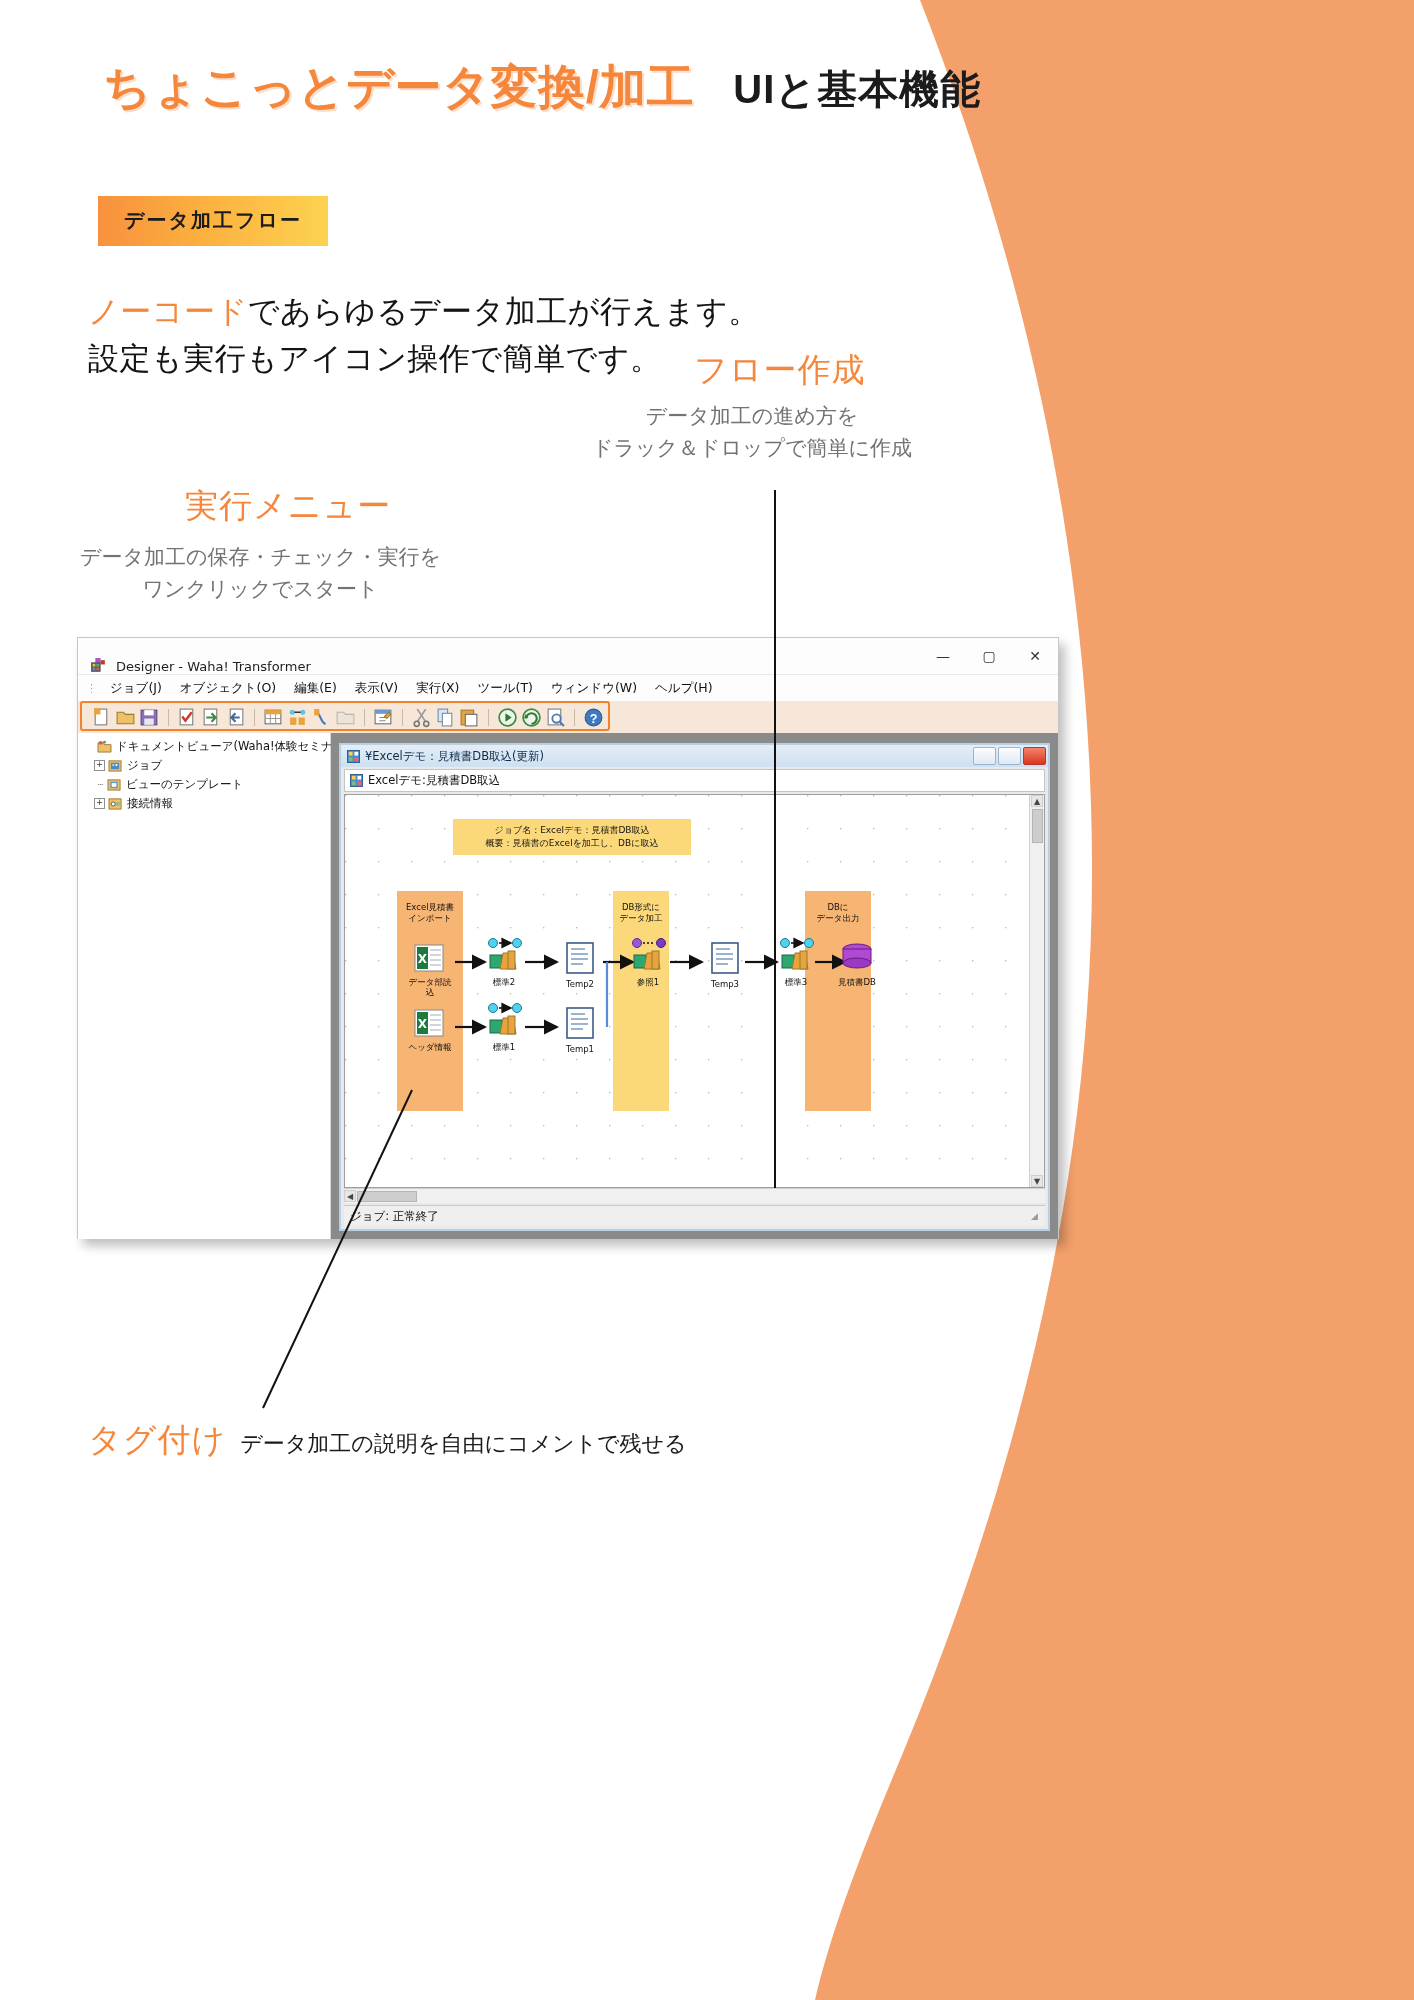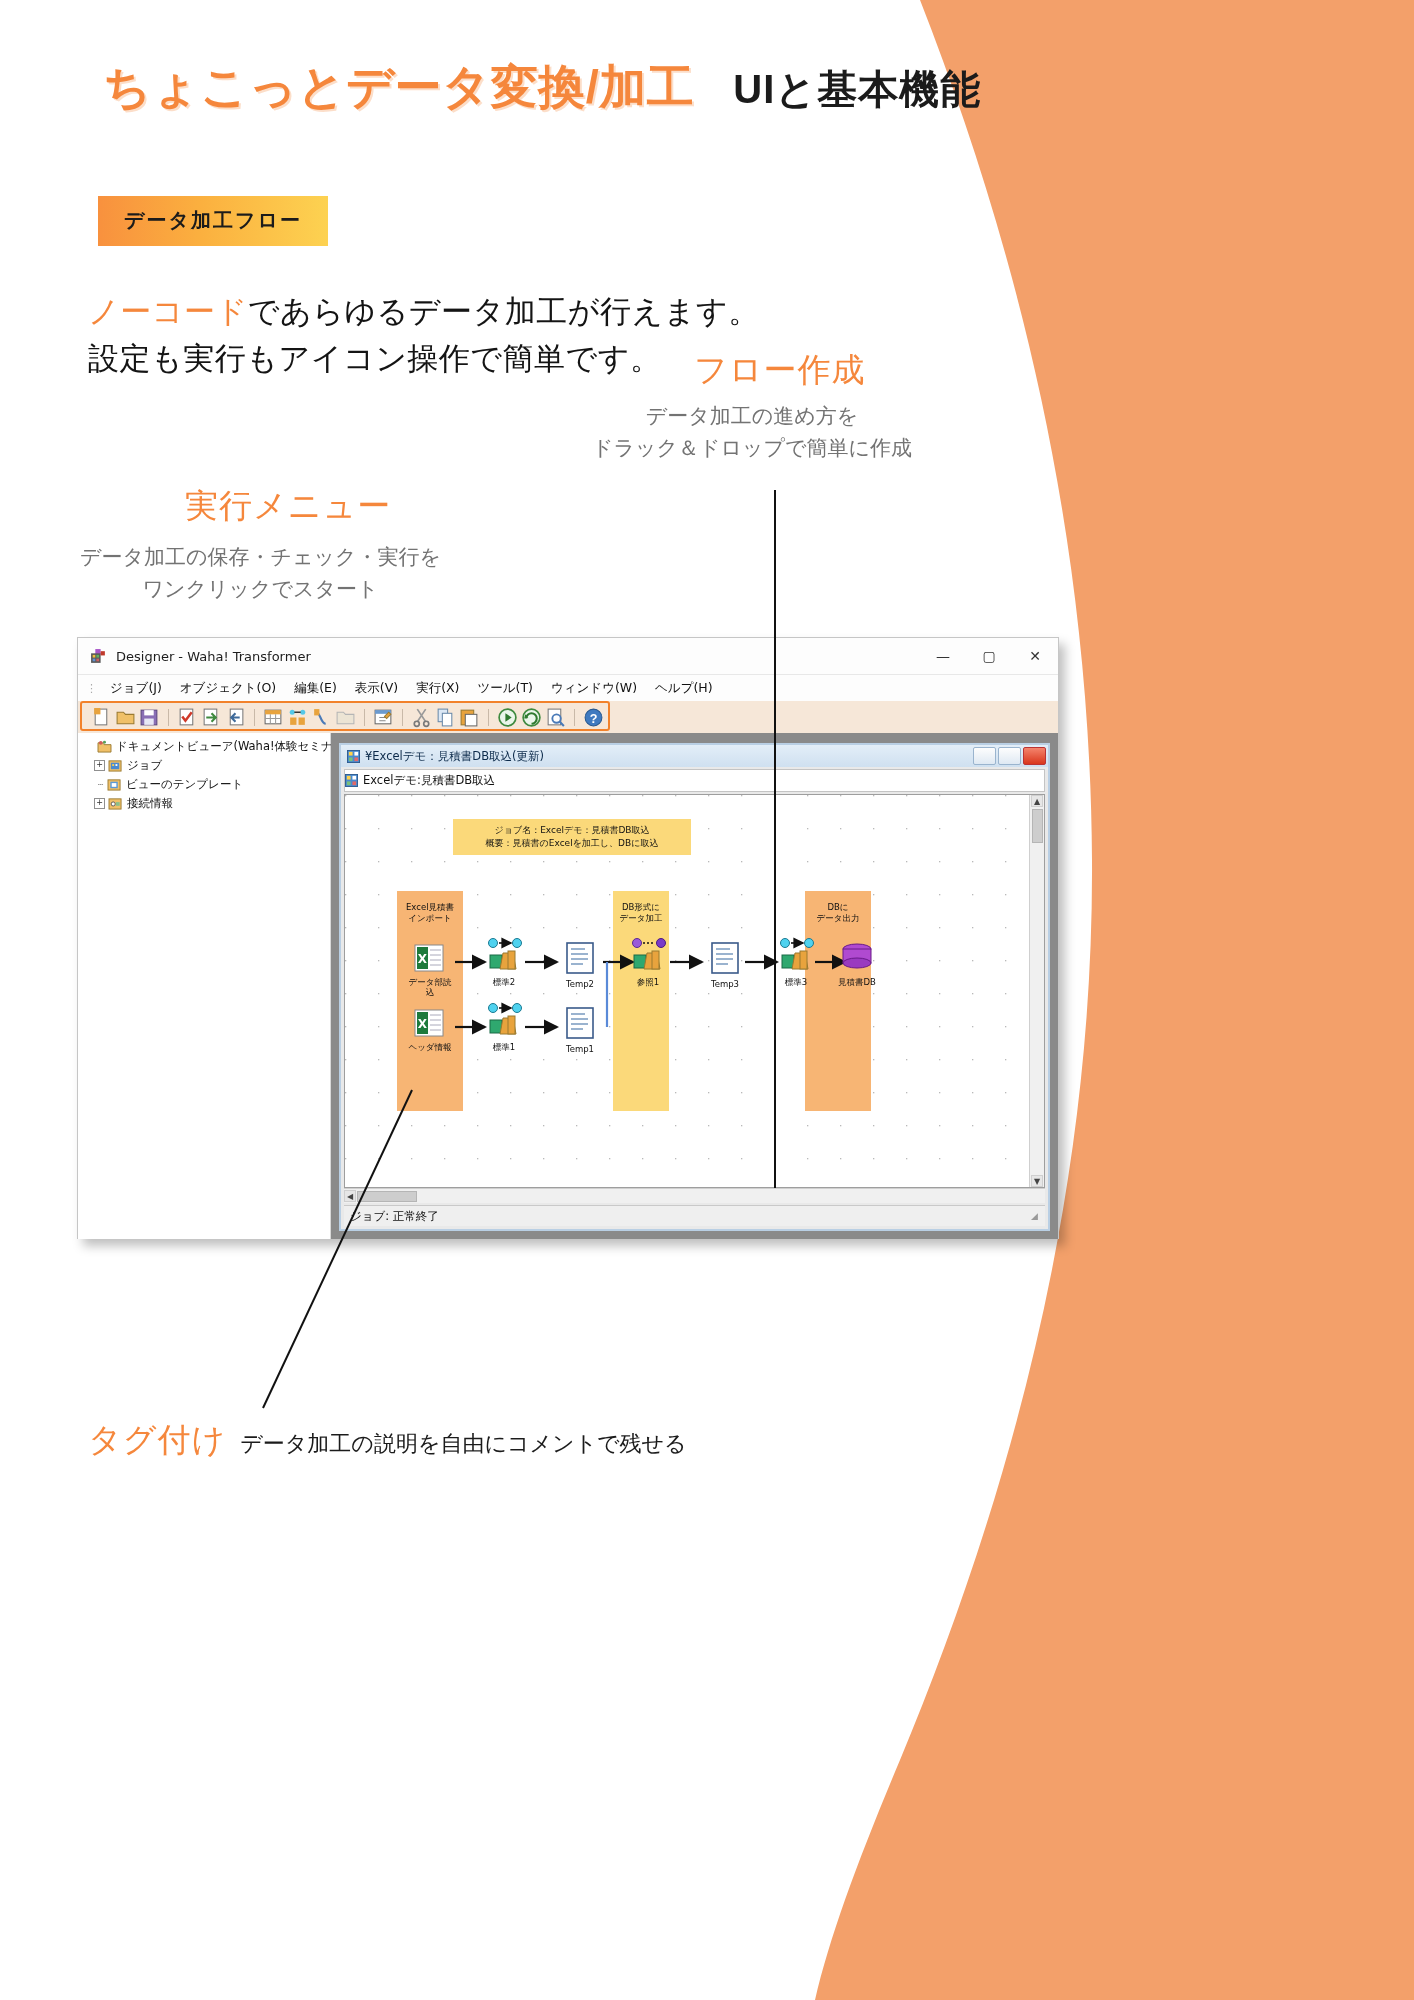--- a/index.html
+++ b/index.html
@@ -38,21 +38,21 @@
   #co-tag .tp{color:#1b1b1b;font-size:22px;margin-left:14px;}
 
   
   #leaders{position:absolute;left:0;top:0;width:1414px;height:2000px;z-index:6;pointer-events:none;}
 
   
   #app-window{position:absolute;left:77px;top:637px;width:980px;height:600px;z-index:4;
     background:#f0f0f0;border:1px solid #c6c6c6;
     box-shadow:6px 7px 10px rgba(0,0,0,.25);
     font-family:"DejaVu Sans","Liberation Sans",sans-serif;}
-  .titlebar{height:36px;background:#fdfdfd;display:flex;align-items:center;padding:0 0 0 12px;
+  .titlebar{height:36px;background:#fdfdfd;display:flex;align-items:flex-end;padding:0 0 0 12px;
     border-bottom:1px solid #e8e8e8;}
   .win-icon{width:17px;height:17px;margin-right:9px;flex:0 0 auto;}
   .win-title{font-size:13px;color:#1d1d1d;}
   .win-btns{margin-left:auto;display:flex;height:36px;}
   .win-btns span{width:46px;height:36px;display:flex;align-items:center;justify-content:center;
     font-size:14px;color:#333;}
 
   .menubar{height:26px;background:#fdfdfd;display:flex;align-items:center;padding-left:8px;
     font-size:12.5px;color:#111;border-bottom:none;}
   .menubar .grip{color:#aaa;letter-spacing:-1px;margin-right:5px;font-size:11px;}
@@ -78,21 +78,21 @@
   .mdi-win{background:#e9e9e9;border:2px solid #b9cfe4;height:100%;box-sizing:border-box;
     display:flex;flex-direction:column;}
   .mdi-title{height:22px;background:linear-gradient(#e3eef8,#cfe0f0);display:flex;align-items:center;
     padding:0 2px 0 6px;font-size:11.5px;color:#0c2a4a;}
   .mdi-title .mt-ico{width:13px;height:13px;margin-right:5px;flex:0 0 auto;}
   .mdi-btns{margin-left:auto;display:flex;gap:2px;}
   .mdi-btns i{width:21px;height:16px;border:1px solid #9ab4ce;border-radius:2px;
     background:linear-gradient(#fdfdfd,#dfe9f3);display:block;position:relative;}
   .mdi-btns i.close{background:linear-gradient(#f4846d,#d9361c);border-color:#b33;}
   .mdi-sub{height:21px;background:#fff;border:1px solid #c4c4c4;margin:2px 3px 0 3px;
-    display:flex;align-items:center;font-size:11.5px;color:#111;}
+    display:flex;align-items:center;padding-left:5px;font-size:11.5px;color:#111;}
   .mdi-sub .ms-ico{width:13px;height:13px;margin-right:5px;flex:0 0 auto;}
 
   .canvas-wrap{flex:1;margin:2px 3px 0 3px;border:1px solid #9e9e9e;background:#fff;display:flex;
     position:relative;overflow:hidden;}
   #flow-canvas{position:absolute;left:0;top:0;}
   .vscroll{width:14px;background:#f0f0f0;border-left:1px solid #cfcfcf;display:flex;
     flex-direction:column;align-items:center;justify-content:space-between;margin-left:auto;z-index:3;}
   .hscroll{height:14px;background:#f0f0f0;border-top:1px solid #cfcfcf;margin:0 3px;display:flex;
     align-items:center;}
   .sb-arrow{width:12px;height:12px;font-size:8px;color:#444;display:flex;align-items:center;

